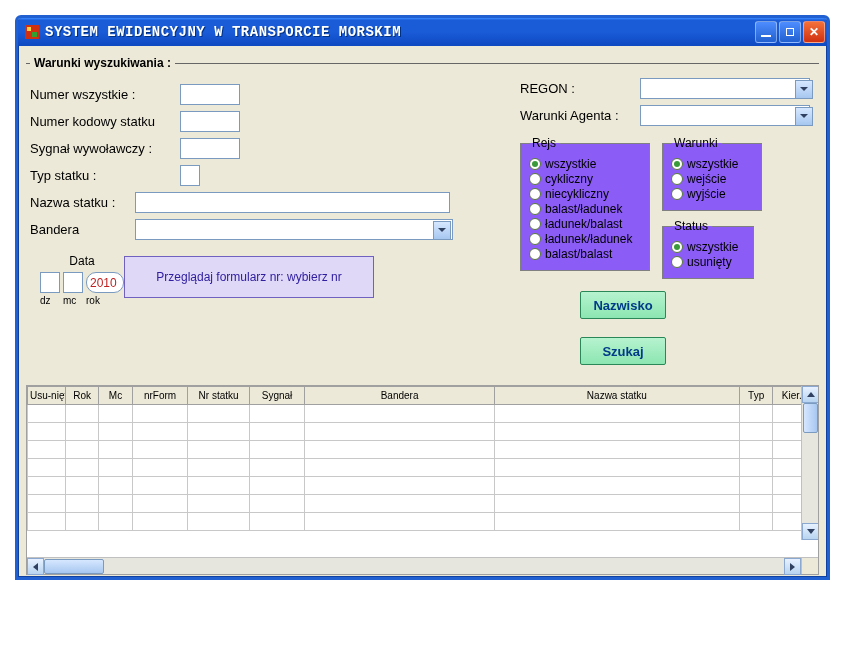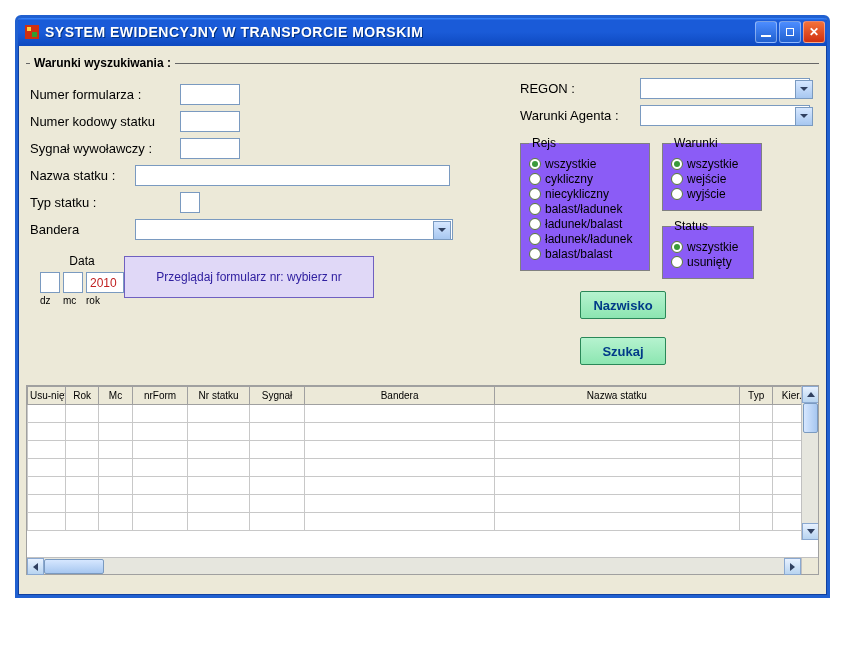--- a/index.html
+++ b/index.html
@@ -33,39 +33,40 @@
     margin-right: 5px;
     display: flex; align-items: center; justify-content: center;
   }
   .titlebar .title {
     flex: 1;
     font-weight: bold;
     font-size: 14px;
     letter-spacing: 0.5px;
     white-space: nowrap;
     text-shadow: 1px 1px 0 #003080;
+    font-family: Liberation Mono, monospace;
   }
   .titlebar .btns { display: flex; gap: 2px; }
   .titlebar .wbtn {
     width: 22px; height: 22px;
     border-radius: 3px;
     display: flex; align-items: center; justify-content: center;
     font-family: Arial;
     font-size: 12px;
     font-weight: bold;
     color: #fff;
     border: 1px solid #fff6;
     cursor: pointer;
   }
   .wbtn.min, .wbtn.max { background: linear-gradient(#4d8dff,#2060d0); }
   .wbtn.close { background: linear-gradient(#f4713a,#d03010); }
   .wbtn .sq { width:8px;height:8px;border:1.5px solid #fff; }
   .wbtn .minb { width:10px;height:2px;background:#fff; margin-top:8px;}
   .client {
-    padding: 10px 8px 20px 8px;
+    padding: 10px 8px 2px 8px;
   }
   fieldset.search {
     border: 1px solid #666;
     border-left: none; border-right: none; border-bottom: none;
     padding: 8px 4px 12px 4px;
     margin: 0;
     position: relative;
   }
   fieldset.search > legend {
     font-weight: bold;
@@ -82,21 +83,21 @@
   .flabel { width: 150px; font-size:13px; }
   .flabel.sm { width: 105px; }
   input.txt, select.sel {
     border: 1px solid #7a9ac0;
     background:#fff;
     height: 21px;
     font-size: 12px;
     padding: 1px 3px;
   }
   input.txt.w60 { width:60px;}
-  input.txt.w40 { width:38px;}
+  input.txt.w40 { width:38px;border-radius:10px;}
   input.txt.w20 { width:20px; text-align:center;}
   input.txt.w300 { width:315px;}
   select.sel { min-width:100px;}
   .sel-wrap {
     position:relative; display:inline-block;
   }
   .sel-wrap select {
     appearance:none;
     -webkit-appearance:none;
     padding-right:20px;
@@ -284,38 +285,38 @@
     </div>
   </div>
 
   <div class="client">
     <fieldset class="search">
       <legend>Warunki wyszukiwania :</legend>
 
       <div class="row">
         <div class="left-col">
           <div class="frow">
-            <span class="flabel">Numer formularza :</span>
+            <span class="flabel">Numer wszystkie :</span>
             <input class="txt w60" value="" style="">
           </div>
           <div class="frow">
             <span class="flabel">Numer kodowy statku</span>
             <input class="txt w60" value="" style="">
           </div>
           <div class="frow">
             <span class="flabel">Sygnał wywoławczy :</span>
             <input class="txt w60" value="" style="">
           </div>
           <div class="frow">
+            <span class="flabel">Typ statku :</span>
+            <input class="txt w20" value="" style="">
+          </div>
+          <div class="frow">
             <span class="flabel sm">Nazwa statku :</span>
             <input class="txt w300" value="" style="">
-          </div>
-          <div class="frow">
-            <span class="flabel">Typ statku :</span>
-            <input class="txt w20" value="" style="">
           </div>
           <div class="frow">
             <span class="flabel sm">Bandera</span>
             <span class="sel-wrap"><select class="sel" style="width:318px"><option></option></select></span>
           </div>
 
           <div class="bottom-row">
             <div class="datebox">
               <span class="dlabel">Data</span>
               <div class="dinputs">

